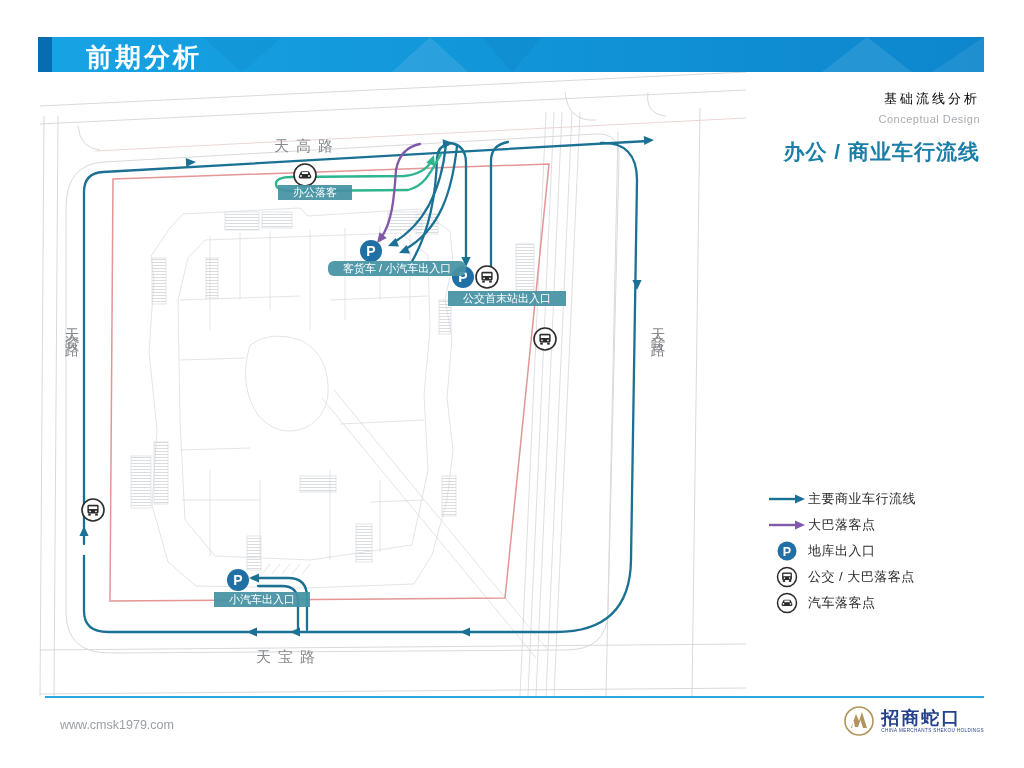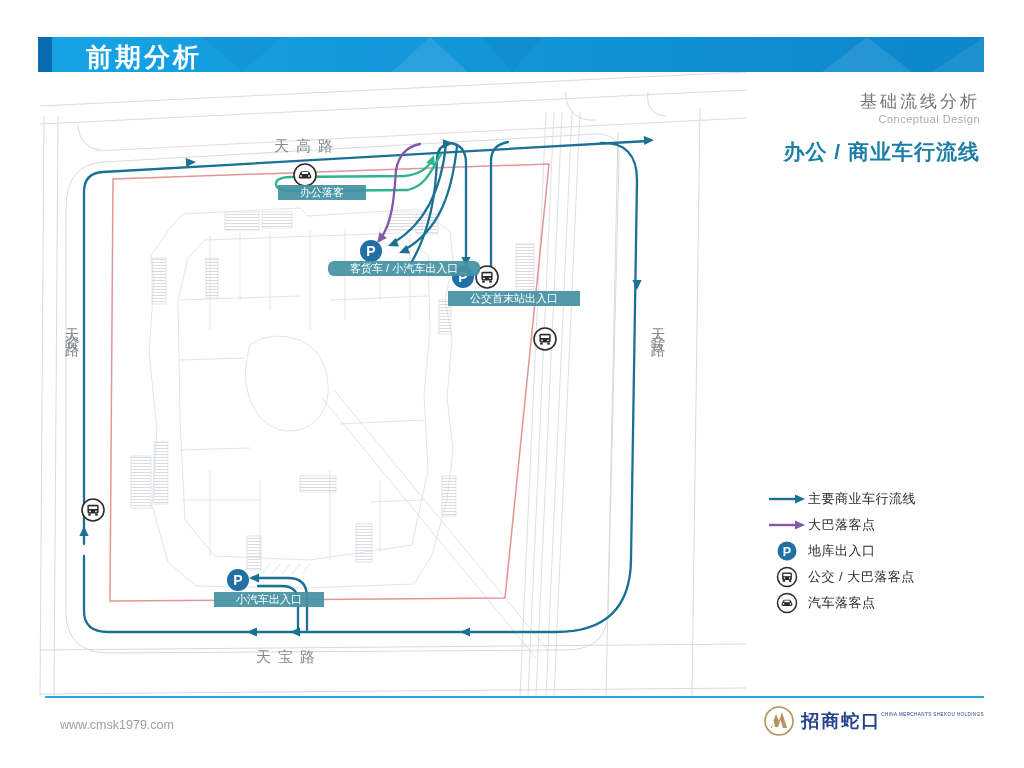--- a/index.html
+++ b/index.html
@@ -7,39 +7,39 @@
          font-family:"Liberation Sans","DejaVu Sans",sans-serif;}
   
   .banner-accent{position:absolute;left:38px;top:37px;width:14px;height:35px;background:#0a6cb0;}
   .banner{position:absolute;left:52px;top:37px;width:932px;height:35px;
           background:linear-gradient(90deg,#16a3e4,#0d86cd);overflow:hidden;}
   .banner svg{position:absolute;left:0;top:0;}
   .banner-title{position:absolute;left:12px;top:3px;color:#fff;font-size:26px;font-weight:bold;
                 letter-spacing:3px;margin-left:22px;}
   
   .hdr{position:absolute;right:44px;text-align:right;}
-  .hdr-cn{top:90px;font-size:17px;color:#737373;letter-spacing:3px;}
+  .hdr-cn{top:90px;font-size:13px;color:#000000;letter-spacing:3px;}
   .hdr-en{top:113px;font-size:11px;color:#a7acb0;letter-spacing:.5px;}
   .hdr-title{top:138px;font-size:21px;font-weight:bold;color:#1b7ea6;letter-spacing:1px;margin-left:12px;}
   
   .roadlabel{position:absolute;color:#85898d;font-size:15px;}
   .roadlabel.h{letter-spacing:7px;}
   .roadlabel.v{writing-mode:vertical-rl;letter-spacing:7px;}
   .taglabel{position:absolute;background:rgba(69,145,164,.93);color:#fff;font-size:11px;
-            padding:1px 22px;white-space:nowrap;line-height:13px;}
+            padding:1px 15px;white-space:nowrap;line-height:13px;}
   
   .legend{position:absolute;left:766px;top:486px;}
   .legend-row{display:flex;align-items:center;height:26px;}
   .legend-icon{width:42px;display:flex;justify-content:center;align-items:center;}
   .legend-label{font-size:13px;color:#2b2b2b;letter-spacing:.5px;}
   
   .footer-line{position:absolute;left:45px;top:696px;width:939px;height:2px;background:#29a9e0;}
   .website{position:absolute;left:60px;top:718px;font-size:12.5px;color:#9aa0a4;}
   .logo{position:absolute;right:40px;top:705px;display:flex;align-items:center;gap:6px;}
-  .logo-texts{display:flex;flex-direction:row;}
+  .logo-texts{display:flex;flex-direction:column;}
   .logo-cn{font-size:18px;font-weight:bold;color:#24418c;letter-spacing:2px;line-height:19px;}
   .logo-en{font-size:4.6px;color:#24418c;letter-spacing:.4px;}
   .mapsvg{position:absolute;left:0;top:0;}
 </style>
 </head>
 <body>
 
 <div class="slide">
 
   <svg class="mapsvg" width="1024" height="768" viewBox="0 0 1024 768">

